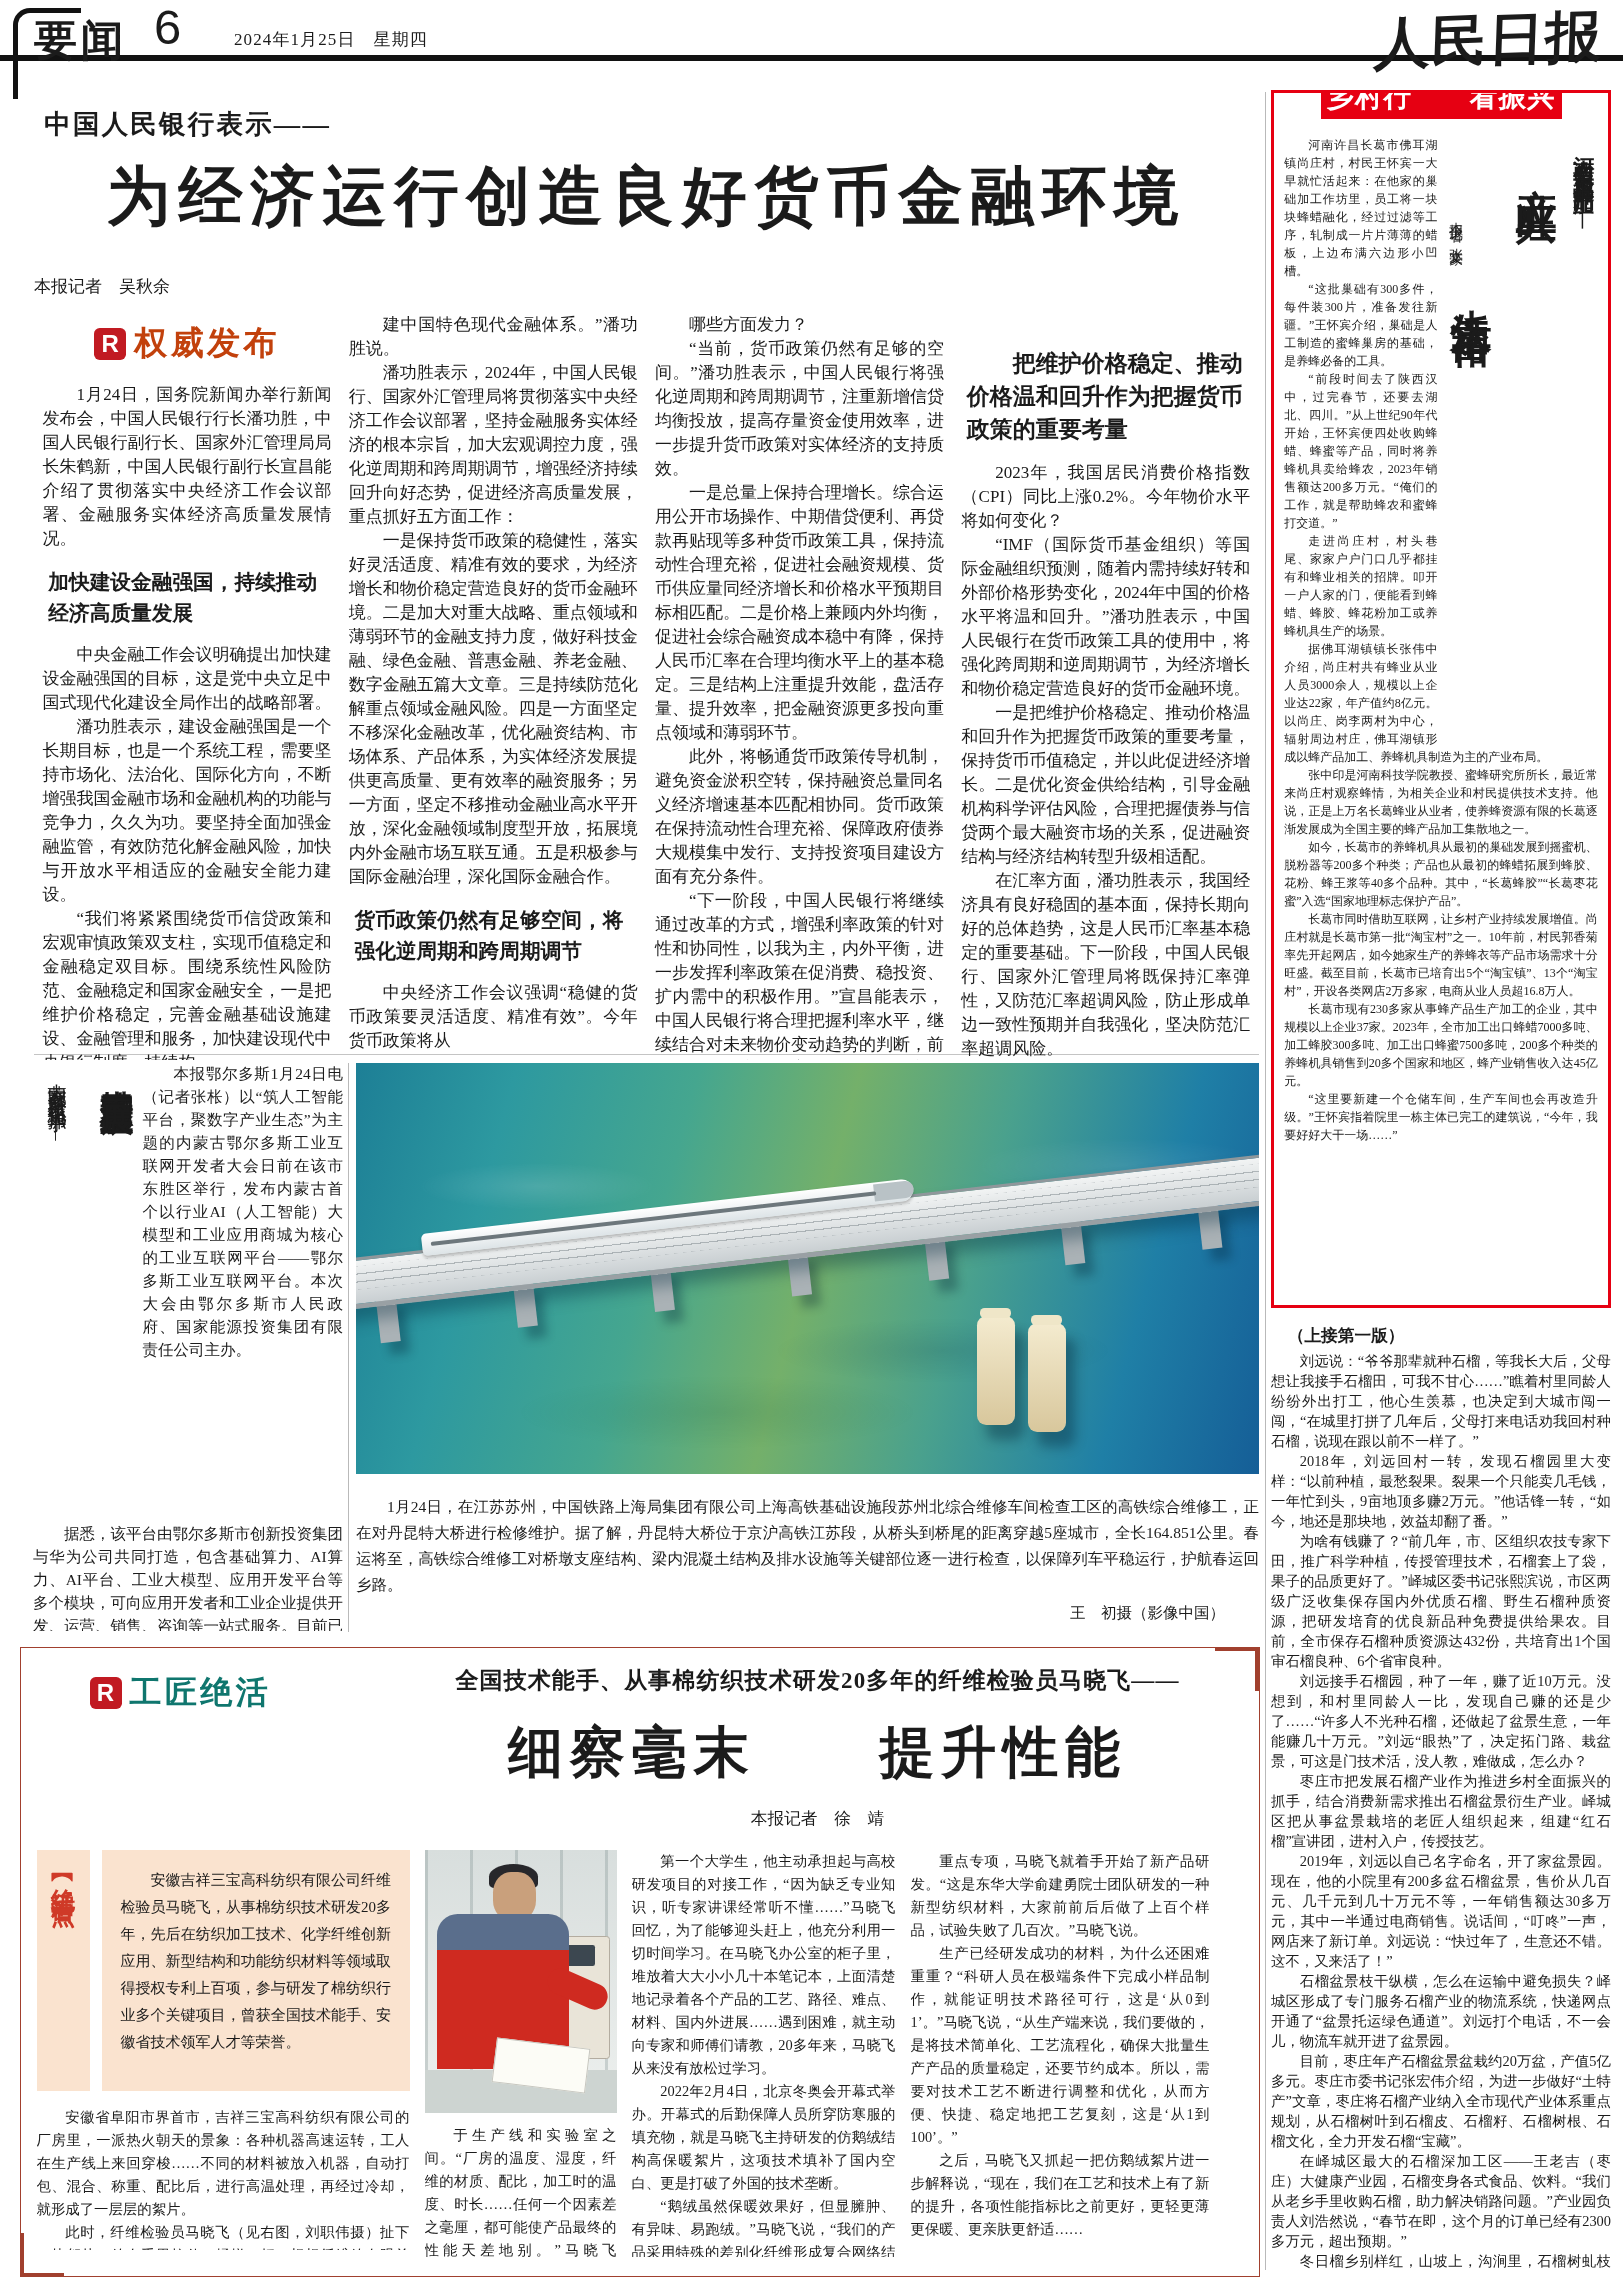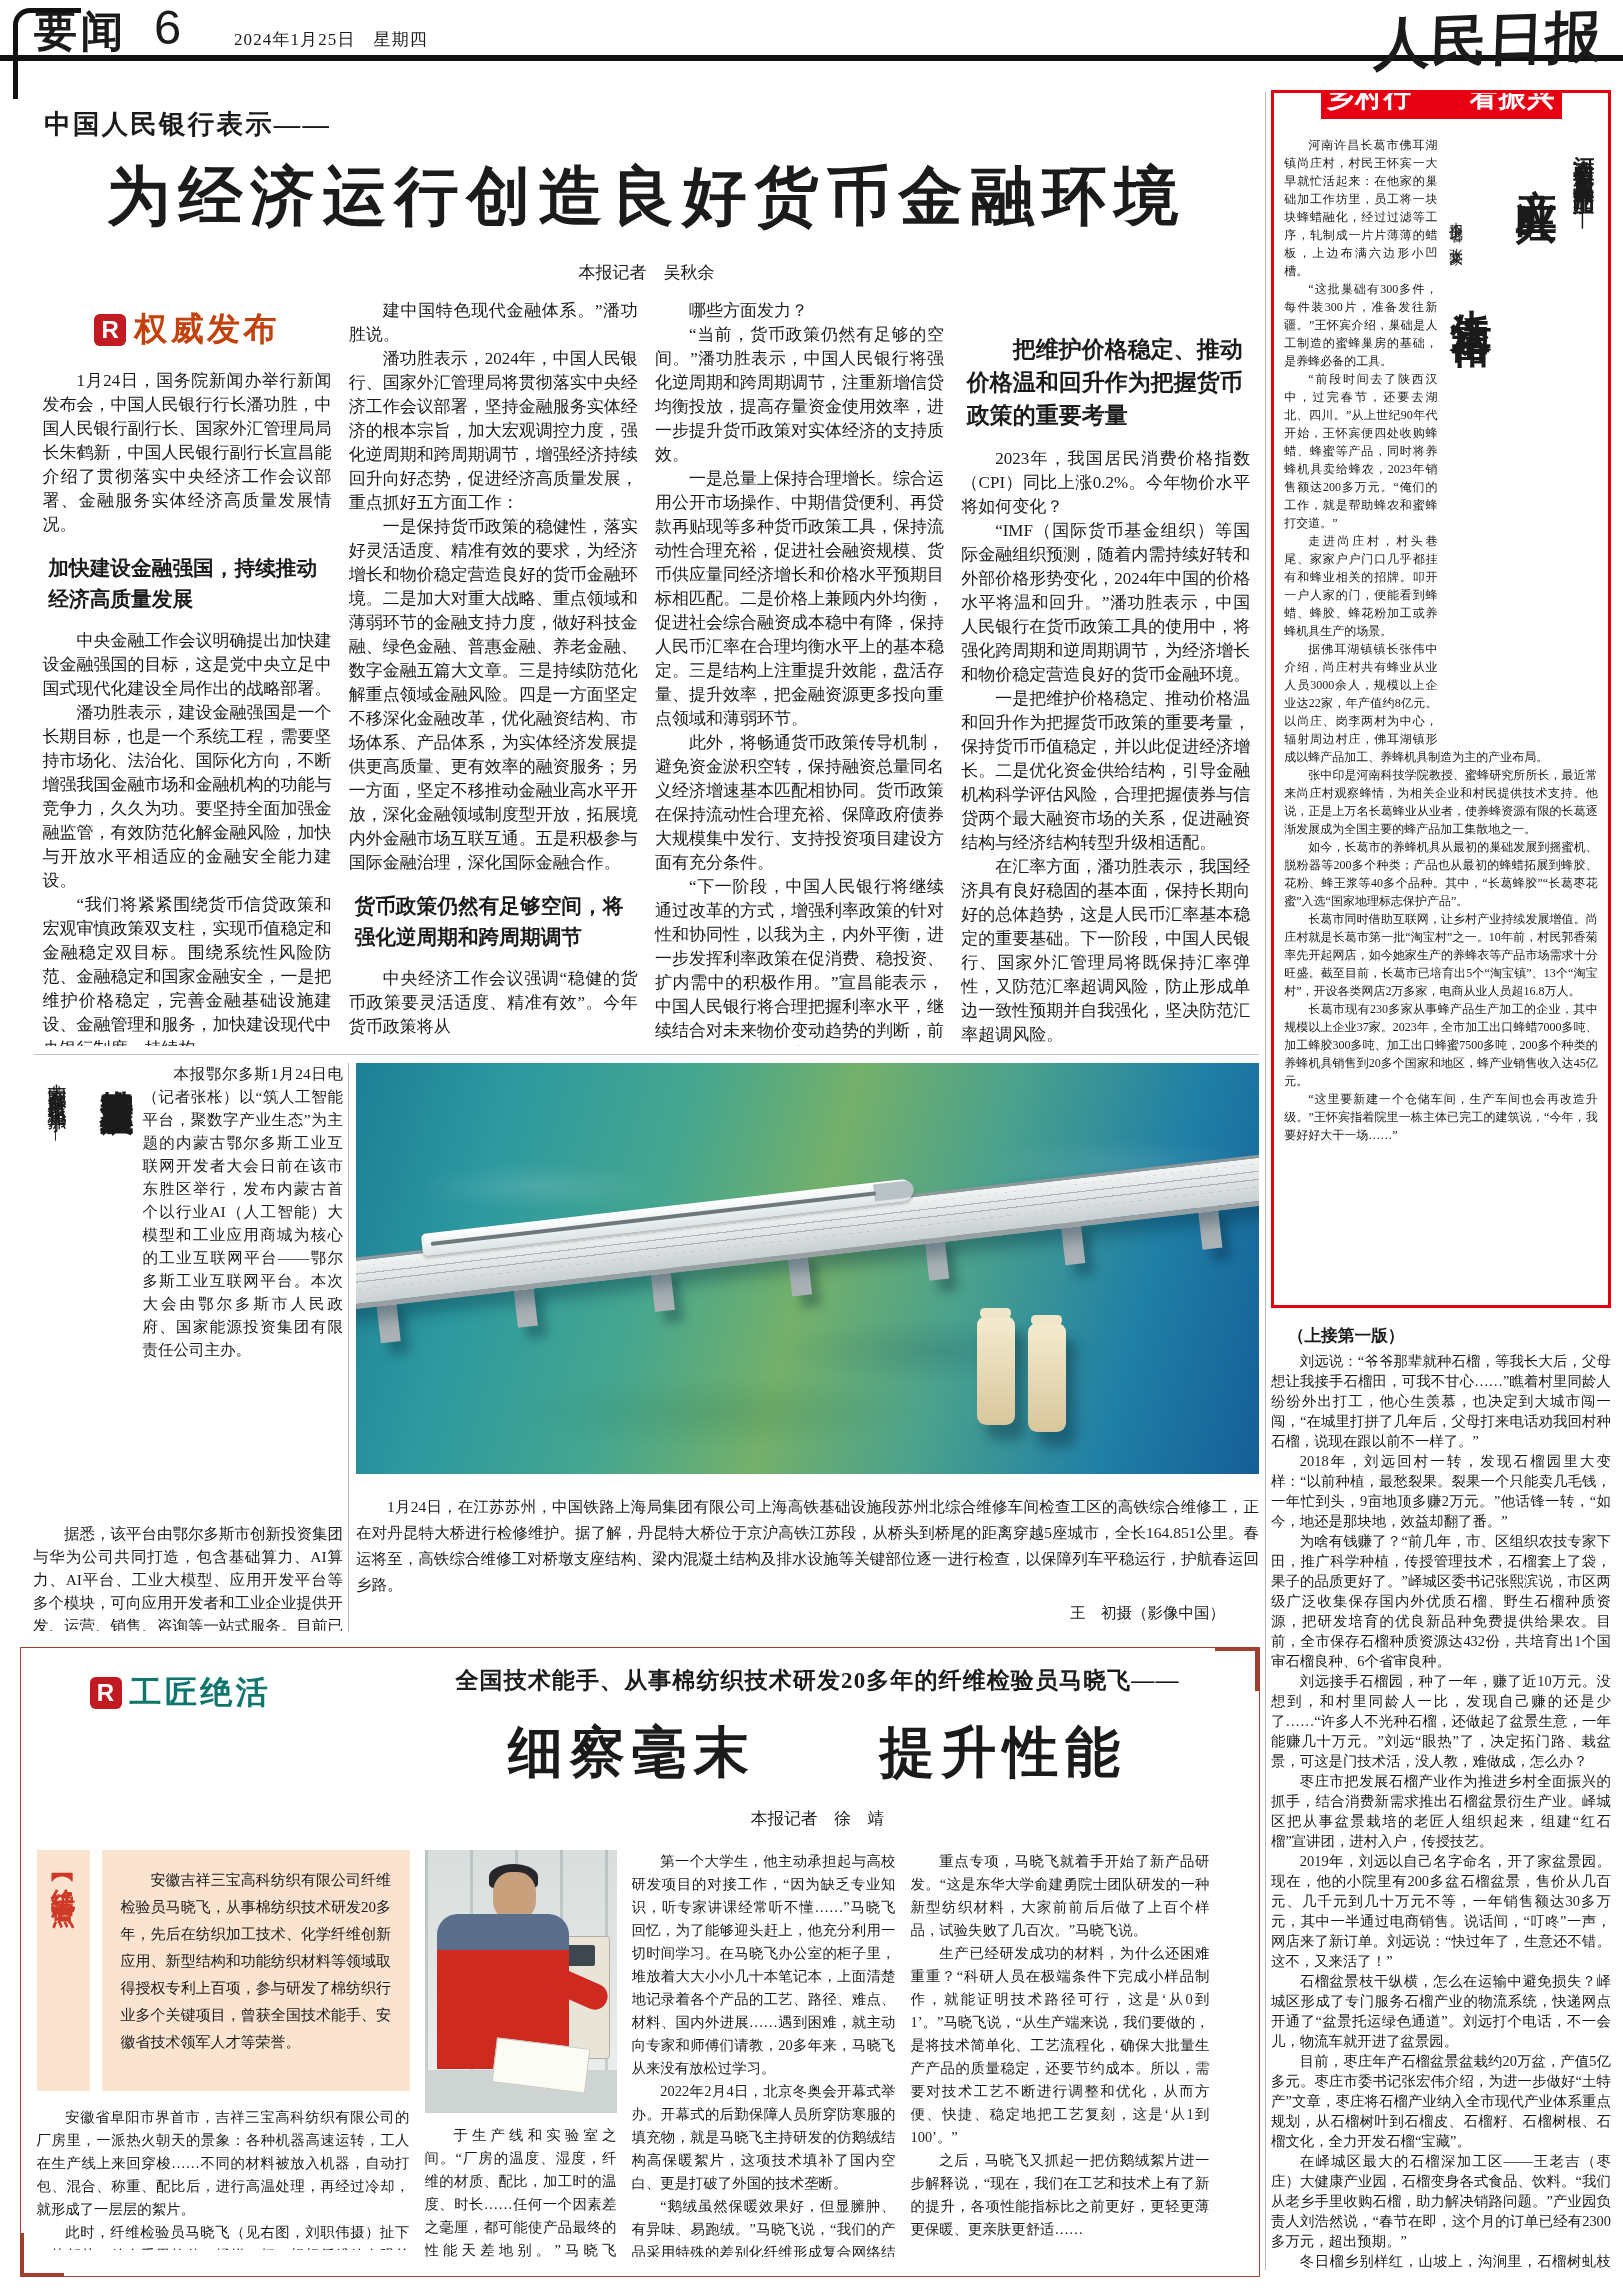--- a/index.html
+++ b/index.html
@@ -2,37 +2,37 @@
 <html style="font-size:9.2px"><head>
 <meta charset="utf-8">
 <style>
   html,body{margin:0;padding:0;background:#e9e9e9;}
   .page{position:relative;width:1623px;height:2295px;margin:0 auto;background:#ffffff;
         font-family:"Liberation Serif",serif;color:#1b1b1b;overflow:hidden;}
   
   .page-header{position:absolute;left:0;top:0;width:1623px;height:55px;border-bottom:6.9px solid #121212;}
   .corner{position:absolute;left:12.6px;top:8px;width:63px;height:86px;
           border-left:5.7px solid #121212;border-top:5.7px solid #121212;border-top-left-radius:17px;}
-  .sec{position:absolute;left:34px;top:3px;font-family:"Liberation Sans",sans-serif;font-weight:bold;font-size:43px;letter-spacing:3.4px;}
+  .sec{position:absolute;left:34px;top:12px;font-family:"Liberation Sans",sans-serif;font-weight:bold;font-size:43px;letter-spacing:3.4px;}
   .pn{position:absolute;left:154px;top:-1.1px;font-family:"Liberation Sans",sans-serif;font-size:49px;}
   .date{position:absolute;left:234px;top:27.6px;font-size:17px;letter-spacing:1.1px;}
   .masthead{position:absolute;right:20.7px;top:3.4px;font-size:56px;font-weight:bold;letter-spacing:1.1px;
             transform:rotate(-2deg) skewX(-4deg);}
   
   .vrl{writing-mode:vertical-rl;}
   .rule-v{position:absolute;width:0.6px;background:#b9b9b9;}
   .rule-h{position:absolute;height:0.6px;background:#c4c4c4;}
   p{margin:0;}
   .paras p{text-indent:2em;text-align:justify;}
   
   .article-main{position:absolute;left:34px;top:86px;width:1225px;height:970px;}
   .a1-kicker{position:absolute;left:10.3px;top:20.7px;font-size:26.4px;font-weight:bold;letter-spacing:2.3px;}
   .a1-headline{margin-top:67px;text-align:center;font-family:"Liberation Sans",sans-serif;
                font-weight:bold;font-size:64px;letter-spacing:8px;white-space:nowrap;}
-  .a1-byline{text-align:center;font-size:17px;margin:21px 0 15px;}
+  .a1-byline{text-align:left;font-size:17px;margin:35px 0 15px;}
   .a1-cols{display:flex;margin-top:3.4px;}
   .a1-col{width:289px;padding:0 8.6px;height:747px;overflow:hidden;}
   .a1-col .paras p{font-size:17px;line-height:24px;}
   .authority{display:flex;align-items:center;justify-content:center;margin:8px 0 17px;}
   .rlogo-icon{display:inline-block;width:32px;height:32px;background:#c11a22;color:#fff;
               font-family:"Liberation Sans",sans-serif;font-weight:bold;font-size:24px;line-height:32px;
               text-align:center;border-radius:5.7px;margin-right:8px;}
   .authority .txt{color:#c2410c;font-family:"Liberation Sans",sans-serif;font-weight:bold;font-size:33px;letter-spacing:3.4px;}
   .col-subhead{font-family:"Liberation Sans",sans-serif;font-weight:bold;font-size:20.7px;line-height:31px;
                text-align:left;padding:15px 5.7px;}

